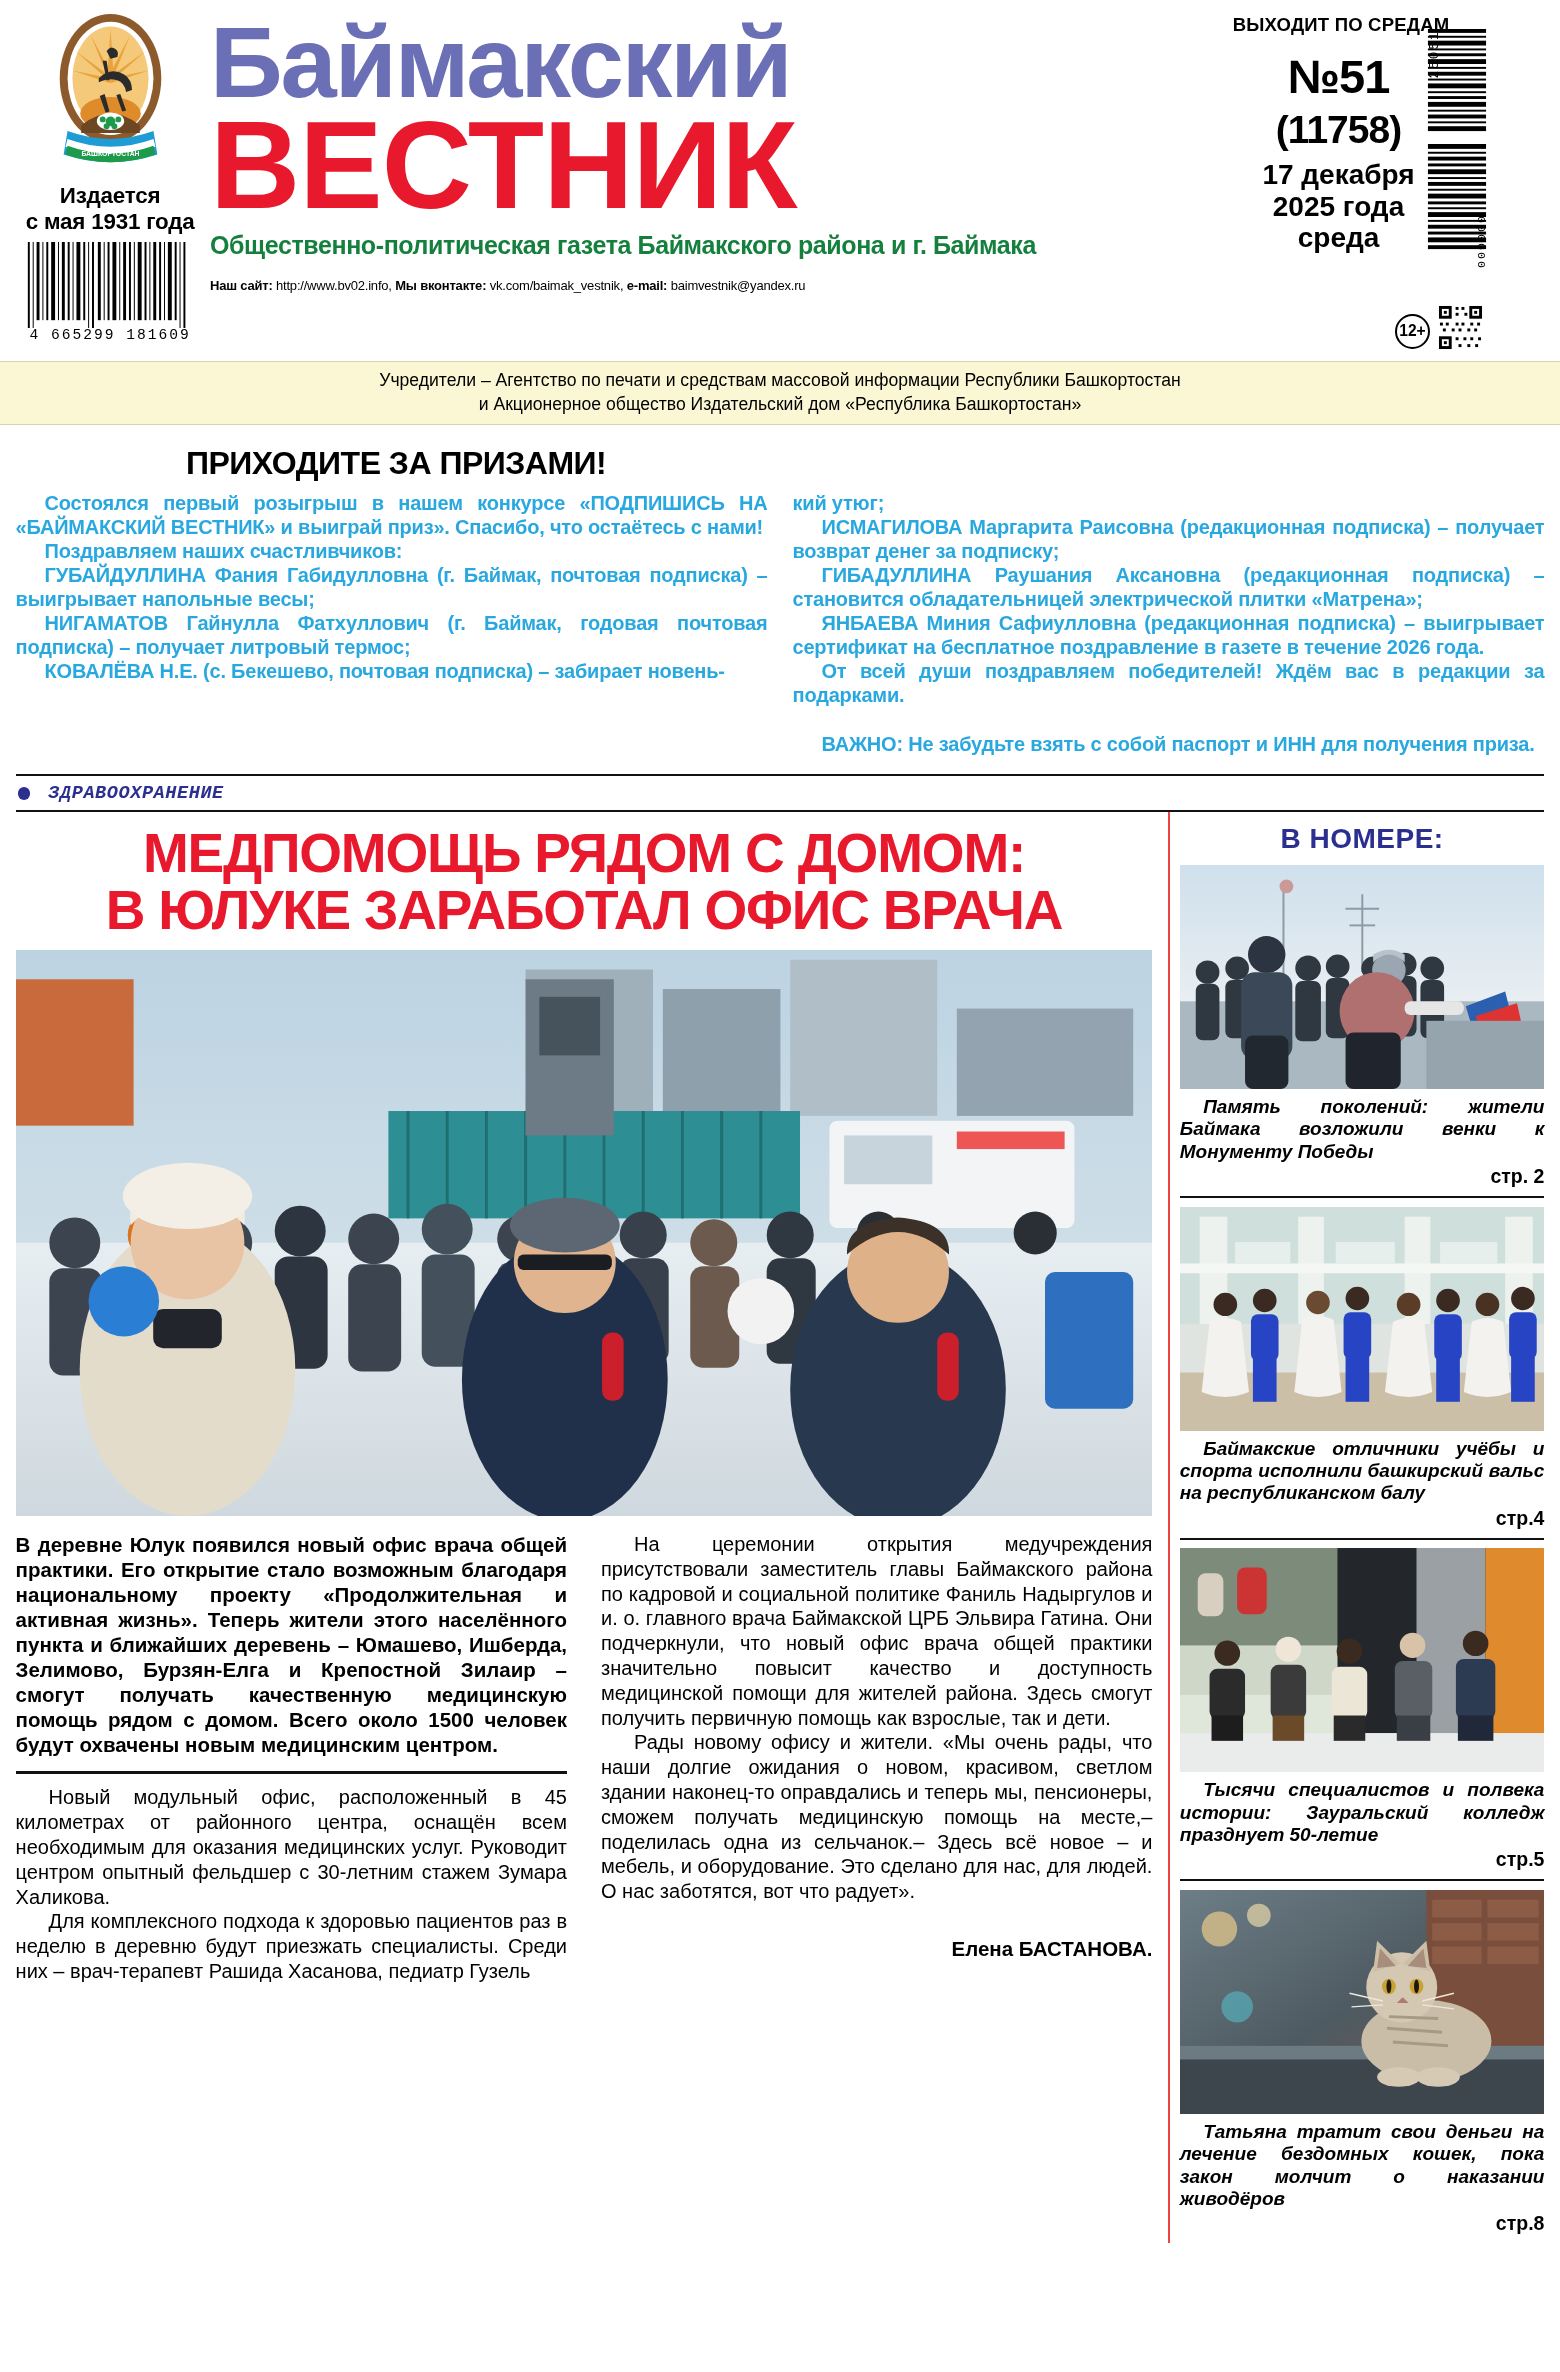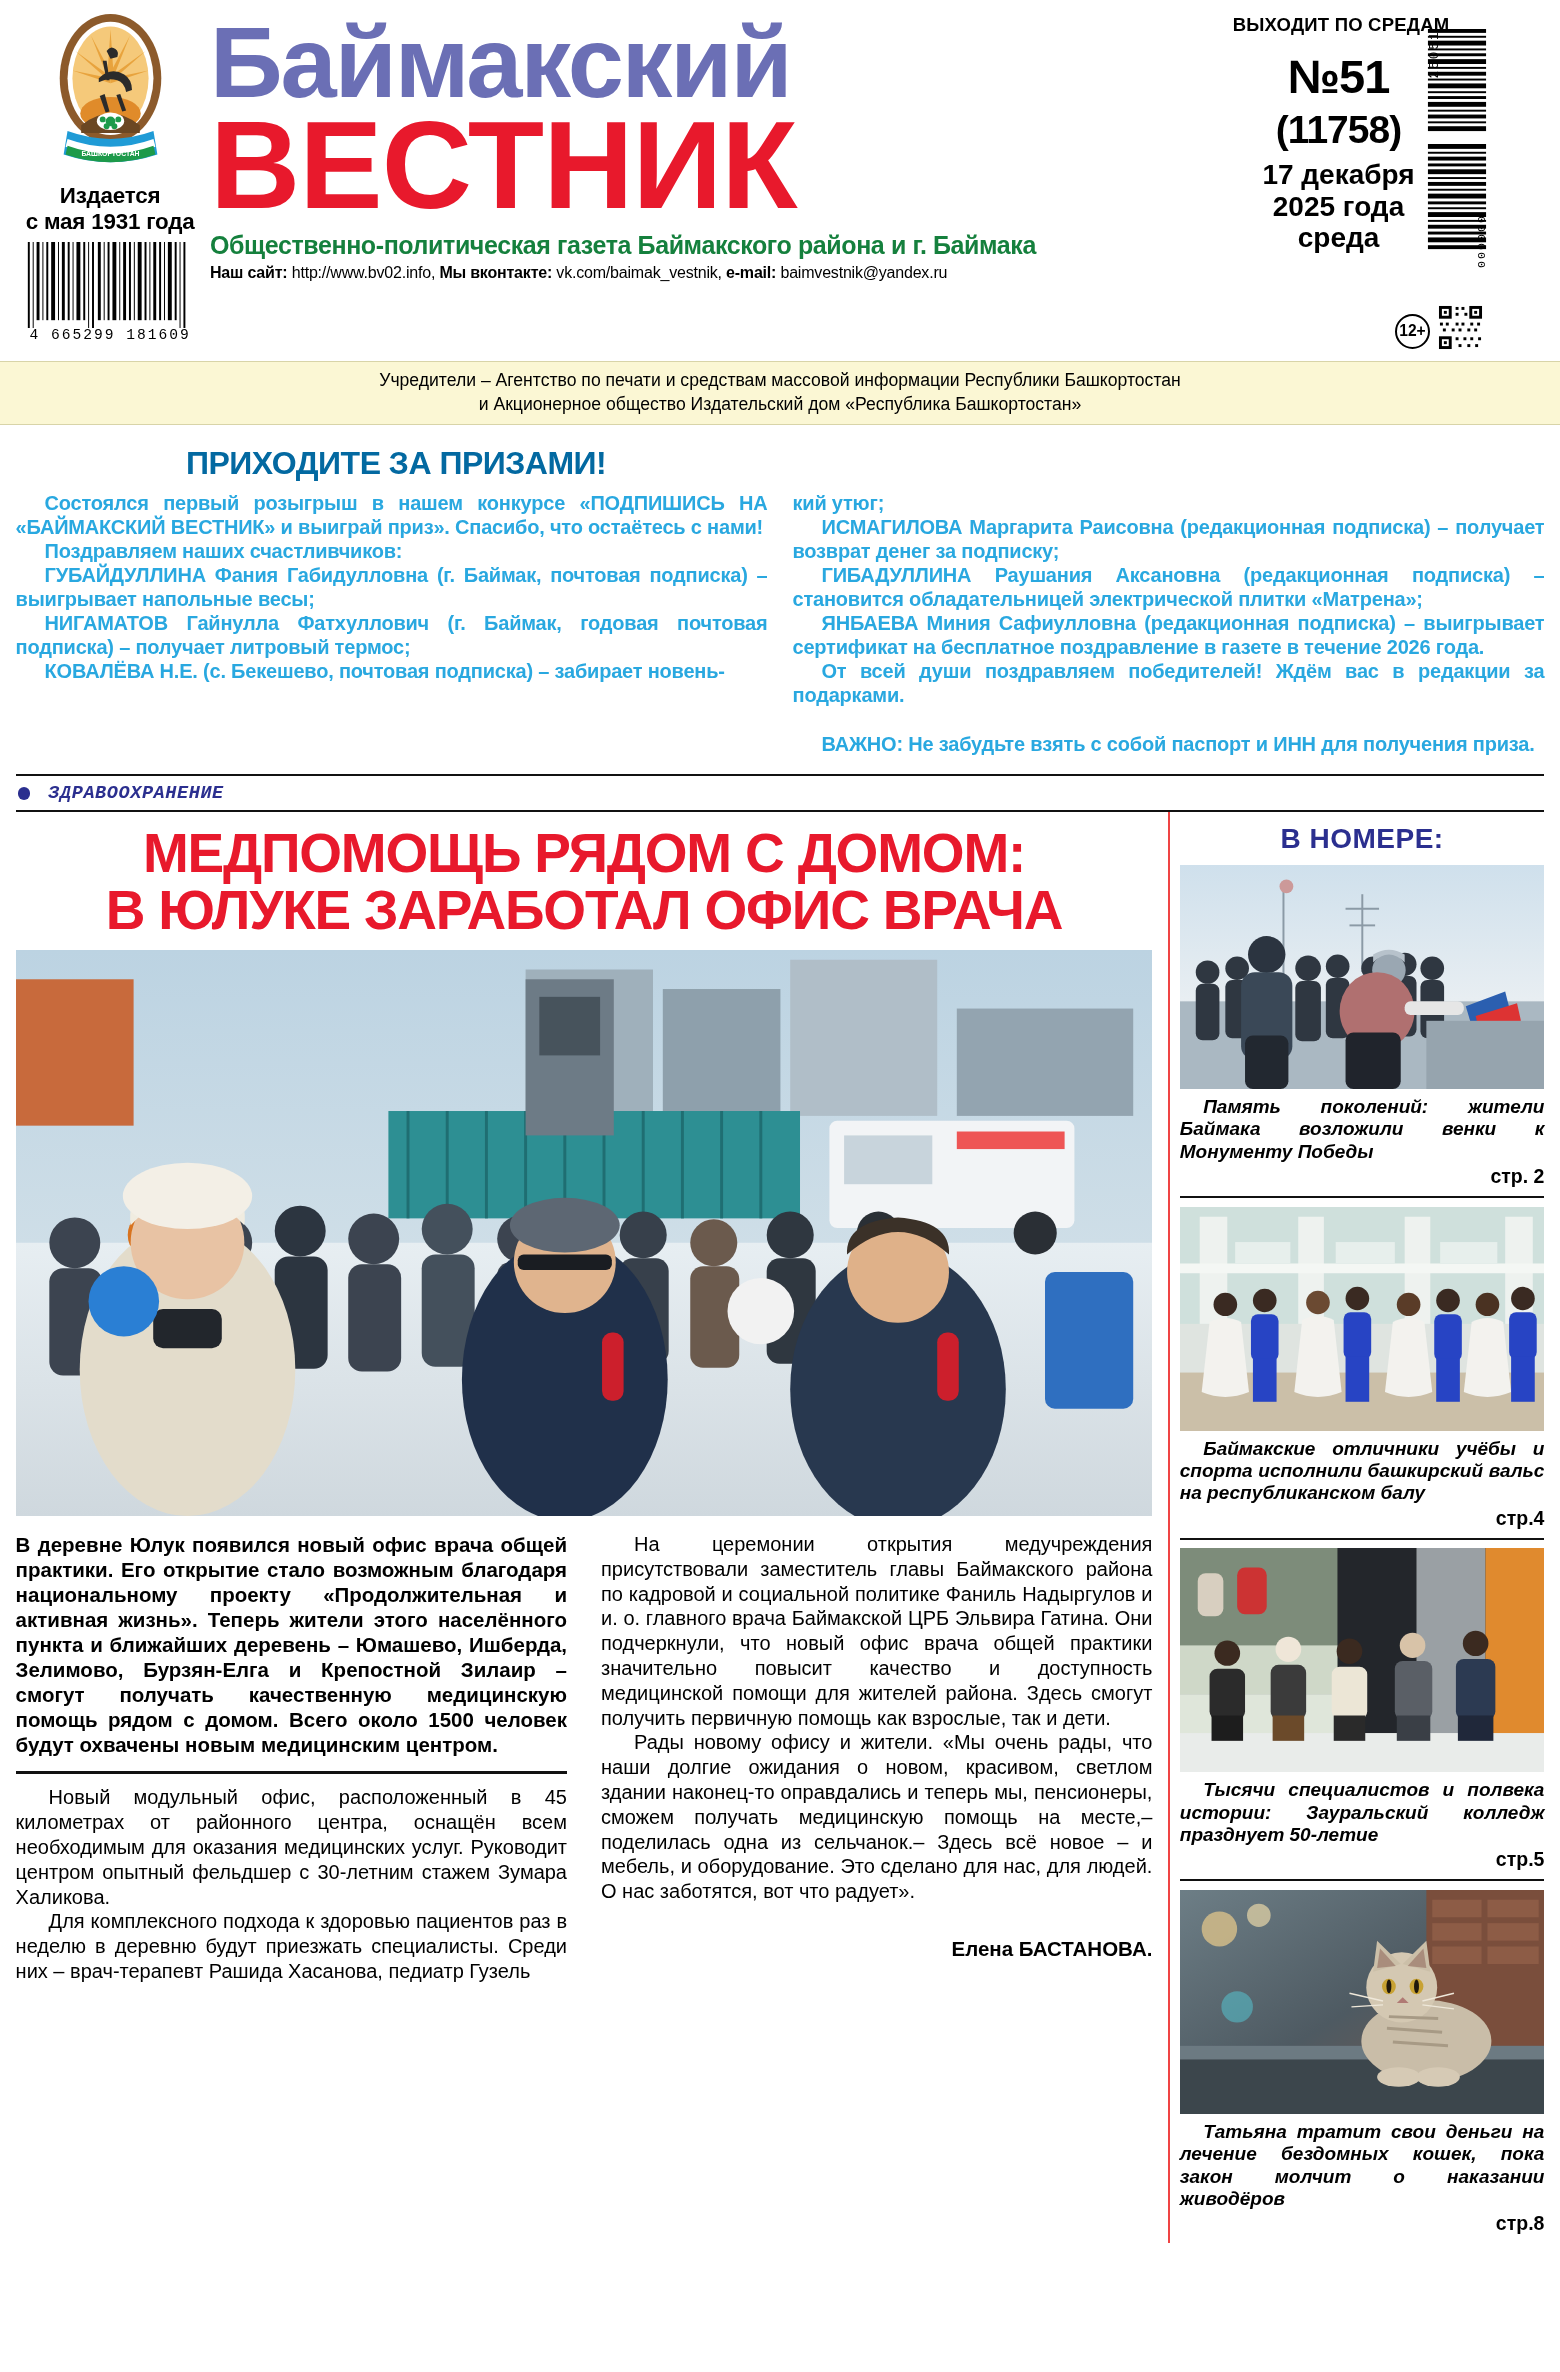--- a/index.html
+++ b/index.html
@@ -29,21 +29,21 @@
     color:#6b6fb5;letter-spacing:-2px;margin-top:15.6px;
   }
   .t-second{
     font-weight:bold;font-size:125px;line-height:0.86;
     color:#e8192c;letter-spacing:-1px;margin-top:2px;
   }
   .t-sub{
     font-weight:bold;font-size:25px;letter-spacing:-0.4px;margin-top:13px;color:#15803d;
     white-space:nowrap;
   }
-  .t-links{font-size:16px;margin-top:4px;white-space:nowrap;letter-spacing:-0.2px;}
+  .t-links{font-size:13px;margin-top:18px;white-space:nowrap;letter-spacing:-0.2px;}
   .t-links b{font-weight:bold;}
 
   .meta-col{position:absolute;left:1253px;top:7.8px;width:171px;text-align:center;}
   .m-weekly{font-size:18.5px;font-weight:bold;letter-spacing:0.2px;white-space:nowrap;
     position:absolute;left:-29px;top:5.9px;width:234px;}
   .m-issue{font-size:47px;font-weight:bold;margin-top:41px;letter-spacing:-1px;}
   .m-number{font-size:39px;font-weight:bold;margin-top:3.9px;letter-spacing:-1px;}
   .m-date{font-size:28px;font-weight:bold;line-height:1.12;margin-top:7.8px;}
 
   .barcode-right{position:absolute;left:1426px;top:29px;}
@@ -58,21 +58,21 @@
 
   
   .founders{
     background:#fbf7d4;border-top:1px solid #d8d4a8;border-bottom:1px solid #d8d4a8;
     text-align:center;font-size:17.6px;line-height:1.35;padding:6.8px 0 7.8px 0;
   }
 
   
   .prizes{padding:13.7px 15.6px 0 15.6px;}
   .prizes-title{
-    color:#0369a1;font-weight:bold;font-size:32px;text-align:center;
+    color:#000000;font-weight:bold;font-size:32px;text-align:center;
     letter-spacing:-0.5px;width:761px;margin:5.9px 0 9.8px 0;
   }
   .prize-cols{display:flex;gap:25px;}
   .prize-col{width:763px;}
   .prize-col p{
     color:#29a8e0;font-weight:bold;font-size:20px;
     line-height:1.20;margin:0;text-indent:29px;text-align:justify;letter-spacing:-0.2px;
   }
   .prize-col p.noind{text-indent:0;}
   .prize-col p.important{font-style:normal;text-indent:29px;margin-top:25px;}

